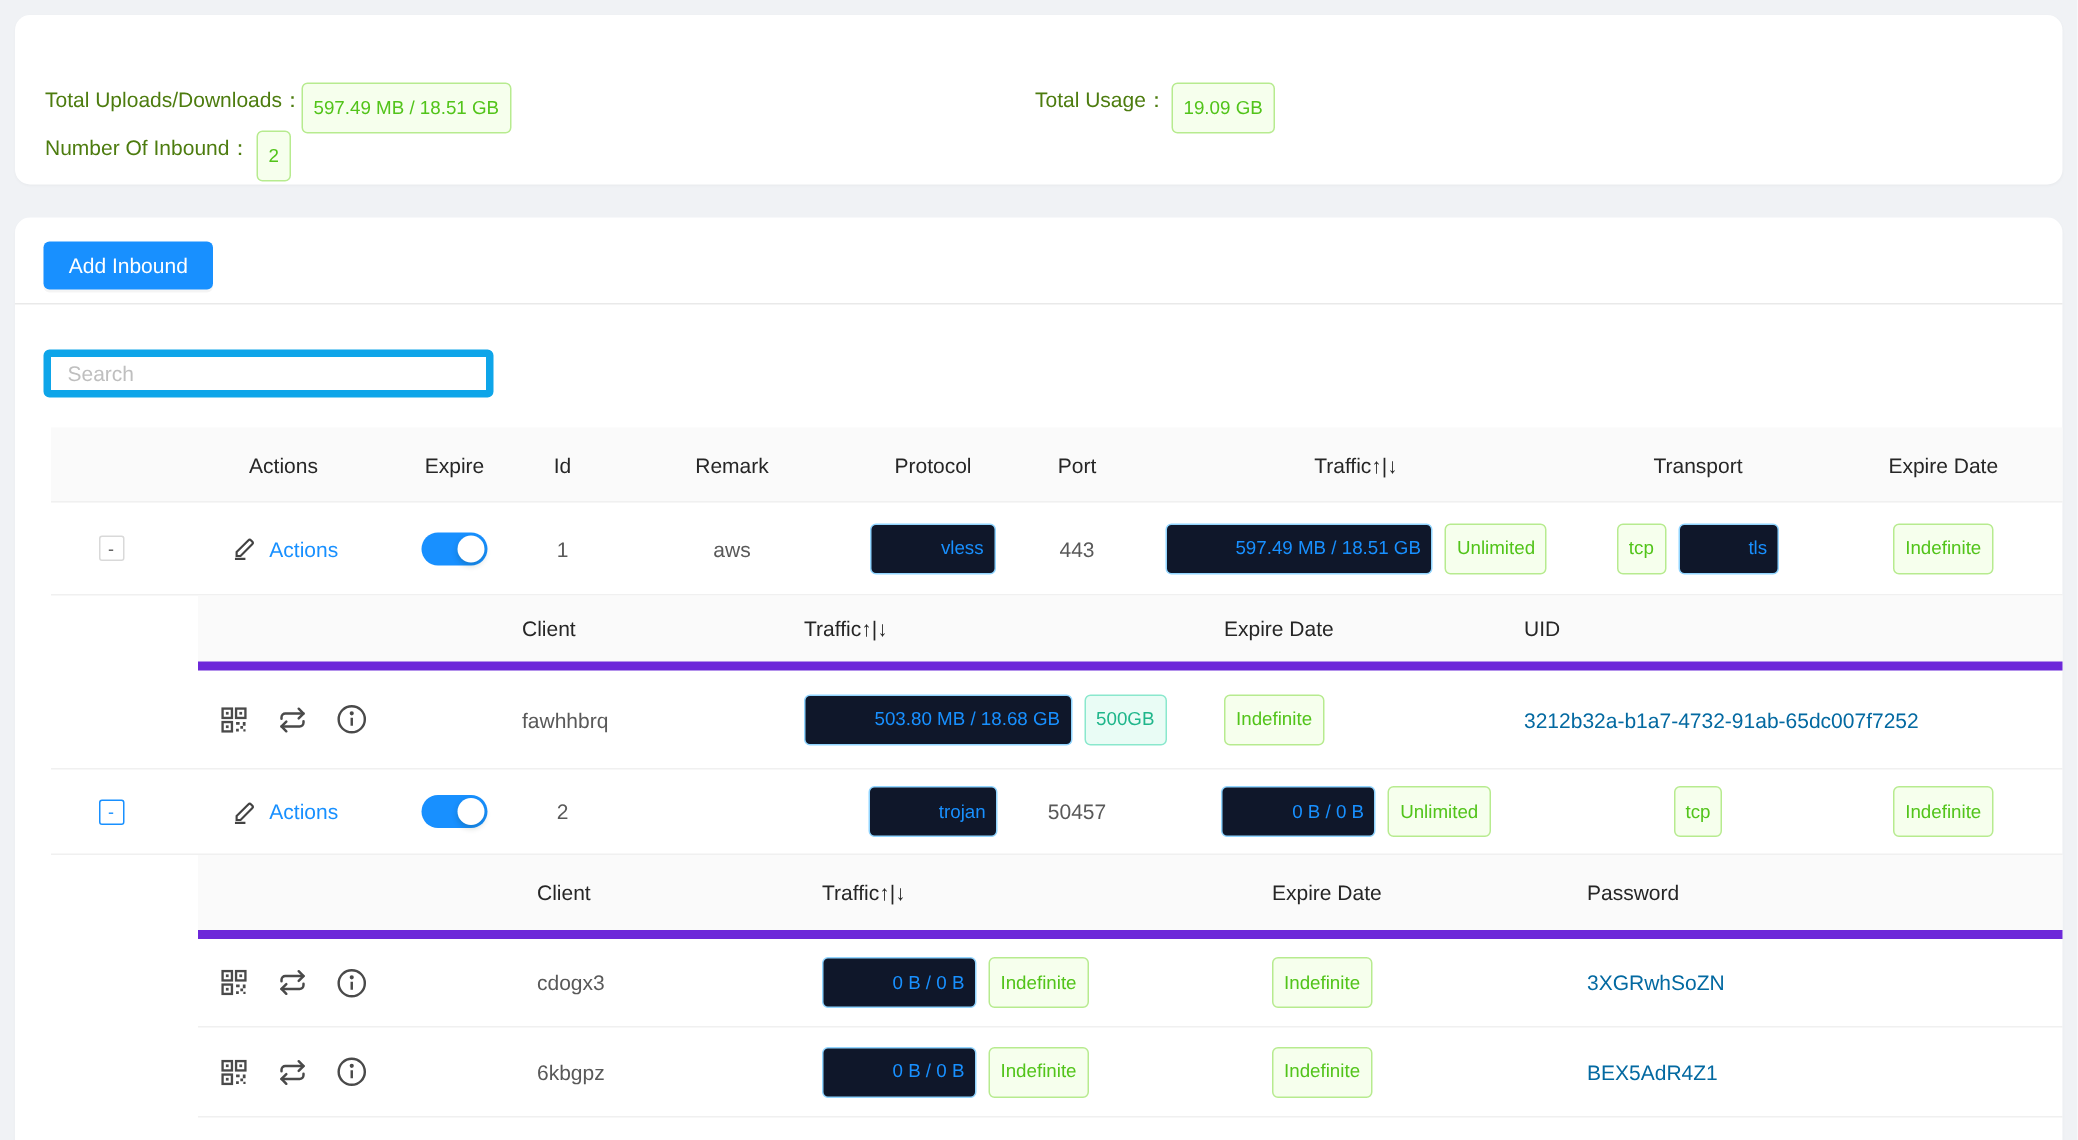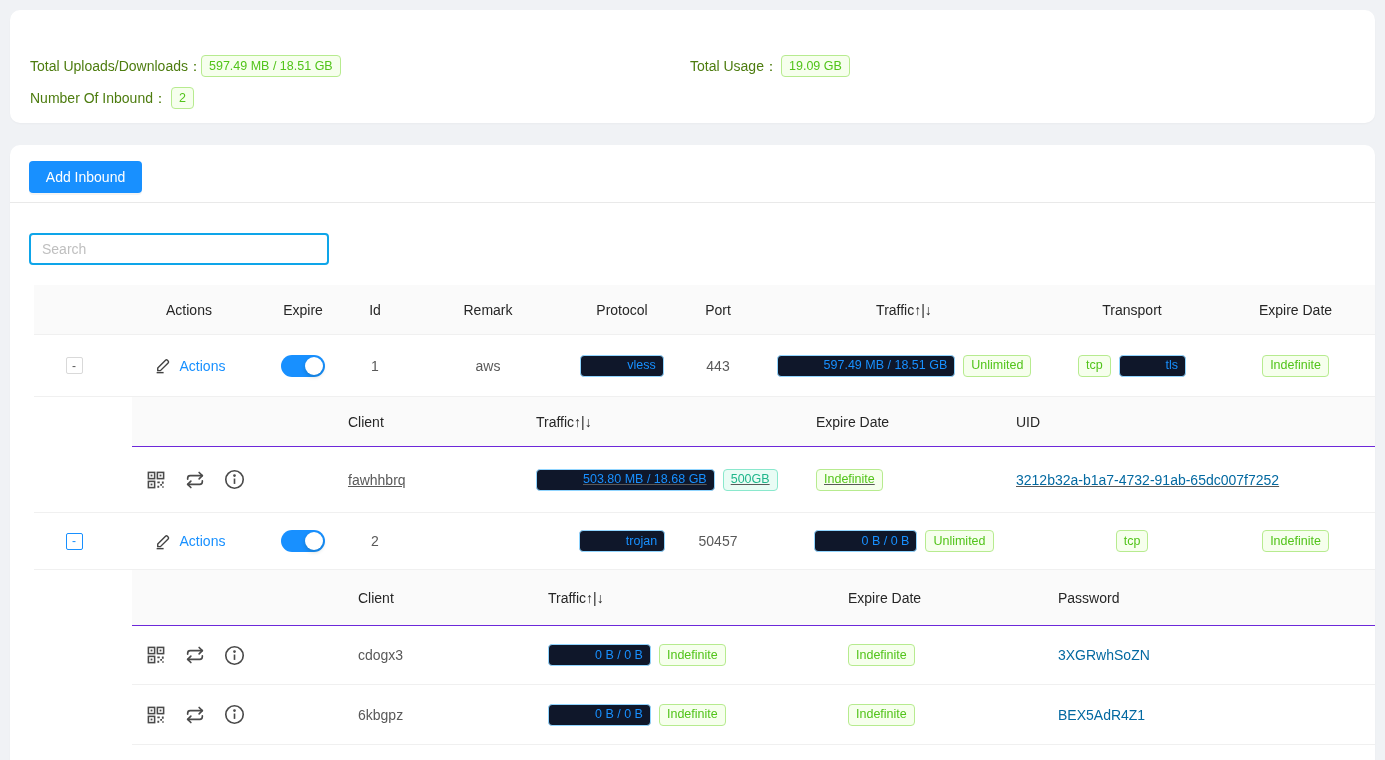--- a/index.html
+++ b/index.html
@@ -18,64 +18,64 @@
     box-shadow: 0 1px 2px rgba(0,0,0,0.03);
   }
   #stats-card { left: 10px; top: 10px; right: 10px; height: 113px; }
   #inbounds-card { left: 10px; top: 145px; right: 10px; bottom: -20px; }
 
   .stat-label { position: absolute; font-size: 14px; color: #4d7c0f; line-height: 20px; white-space: nowrap; }
   .stat-tag  { position: absolute; }
 
   .tag {
     display: inline-flex; align-items: center;
-    height: 22px; padding: 0 7px;
+    height: 34px; padding: 0 7px;
     border-radius: 4px; font-size: 12.5px; line-height: 1;
     border: 1px solid transparent; white-space: nowrap;
   }
   .tag-blue  { background: #0f172a; border-color: #91d5ff; color: #1890ff; padding-left: 46px; }
   .tag-green { background: #f6ffed; border-color: #b7eb8f; color: #52c41a; }
   .tag-cyan  { background: #e9fcf5; border-color: #8ae8cd; color: #1fb68b; }
 
   .add-btn {
     position: absolute; left: 19px; top: 16px;
     width: 113px; height: 32px;
     background: #1890ff; color: #fff;
     border: none; border-radius: 4px;
     font-size: 14px; font-family: "Liberation Sans", sans-serif;
     cursor: pointer; box-shadow: 0 2px 0 rgba(0,0,0,0.045);
   }
   .card-divider { position: absolute; left: 0; right: 0; top: 57px; height: 1px; background: #e9e9e9; }
 
   .search-input {
     position: absolute; left: 19px; top: 88px;
     width: 300px; height: 32px;
-    border: 2px solid #0ea5e9; border-radius: 4px;
+    border: 5px solid #0ea5e9; border-radius: 4px;
     padding: 0 11px; font-size: 14px; color: #595959;
     font-family: "Liberation Sans", sans-serif; outline: none;
   }
   .search-input::placeholder { color: #bfbfbf; }
 
   .table-wrap { position: absolute; left: 24px; right: 0; top: 140px; font-size: 14px; }
 
   .mrow { display: grid; grid-template-columns: 80px 150px 78px 66px 160px 108px 84px 288px 168px 1fr; align-items: center; }
   .mrow > div { display: flex; justify-content: center; align-items: center; gap: 8px; text-align: center; }
   .thead { height: 50px; background: #fafafa; border-bottom: 1px solid #f0f0f0; color: #262626; font-weight: 500; }
   .trow  { border-bottom: 1px solid #f0f0f0; color: #595959; }
 
   .sub  { margin-left: 98px; }
   .srow { display: grid; grid-template-columns: 200px 188px 280px 200px 1fr; align-items: center; }
   .sub2 .srow { grid-template-columns: 210px 190px 300px 210px 1fr; }
   .srow > div { display: flex; align-items: center; gap: 8px; padding-left: 16px; white-space: nowrap; }
   .srow > div:first-child { padding-left: 13px; gap: 17px; }
-  .sthead { height: 50px; background: #fafafa; border-bottom: 1px solid #6d28d9; color: #262626; font-weight: 500; }
+  .sthead { height: 50px; background: #fafafa; border-bottom: 6px solid #6d28d9; color: #262626; font-weight: 500; }
   .sub2 .sthead { height: 56px; }
   .sbody { border-bottom: 1px solid #f0f0f0; }
   .expanded-1 { border-bottom: 1px solid #f0f0f0; }
-  .expanded-1 .sbody { border-bottom: none; text-decoration: underline; }
+  .expanded-1 .sbody { border-bottom: none; }
 
   .expander {
     width: 17px; height: 17px;
     border: 1px solid #d9d9d9; border-radius: 2px;
     background: #fff; color: #595959;
     font-size: 12px; line-height: 1;
     display: flex; align-items: center; justify-content: center;
     cursor: pointer; font-family: "Liberation Sans", sans-serif;
   }
   .expander.active { border-color: #1890ff; color: #1890ff; }

